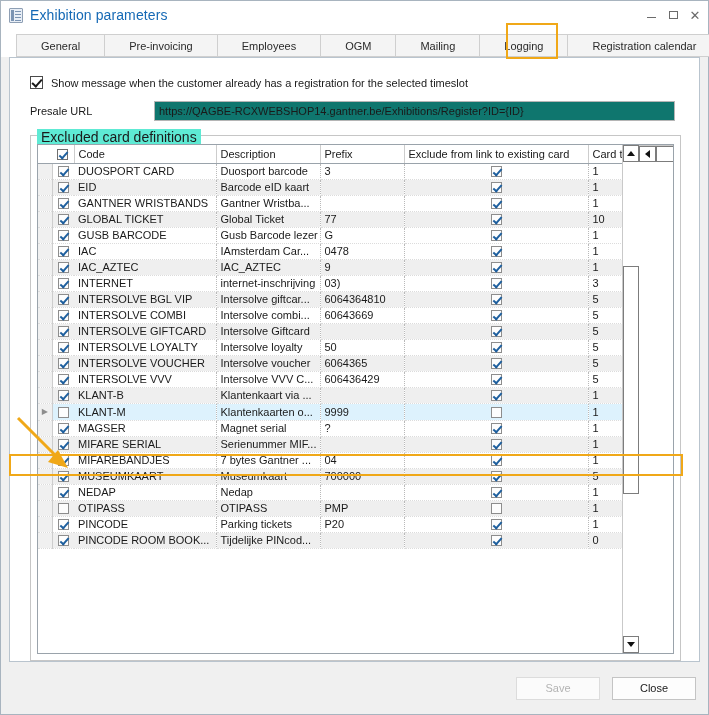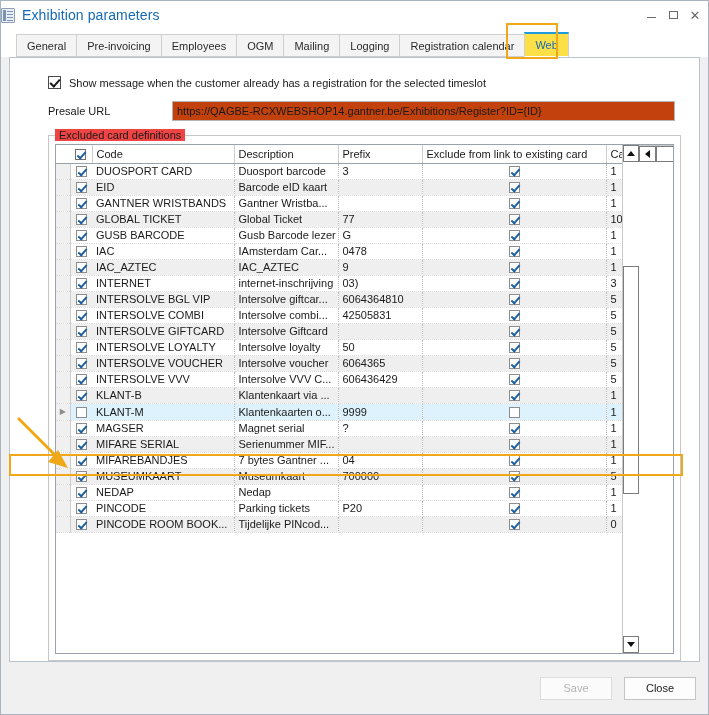--- a/index.html
+++ b/index.html
@@ -22,21 +22,21 @@
     display: flex;
     flex-direction: column;
   }
 
   
   .titlebar {
     height: 28px;
     background: #ffffff;
     display: flex;
     align-items: center;
-    padding: 0 2px 0 0;
+    padding: 0 2px 0 8px;
     flex: 0 0 auto;
   }
   .title-icon {
     width: 14px; height: 15px;
     margin-right: 7px;
     position: relative;
     background: #e8eef6;
     border: 1px solid #8e9fb4;
     border-radius: 1px;
     flex: 0 0 auto;
@@ -84,21 +84,21 @@
     height: 28px;
     display: flex;
     align-items: flex-end;
     padding-left: 15px;
     background: #ffffff;
     position: relative;
     flex: 0 0 auto;
   }
   .tab {
     height: 23px;
-    padding: 0 10px;
+    padding: 0 24px;
     display: flex;
     align-items: center;
     justify-content: center;
     background: #f4f4f4;
     border: 1px solid #cfcfcf;
     border-right: none;
     font-size: 11px;
     color: #2a2a2a;
     white-space: nowrap;
   }
@@ -124,21 +124,21 @@
 
   
   .panel {
     margin: 0 8px 0 8px;
     background: #ffffff;
     border: 1px solid #b9c4ce;
     flex: 1 1 auto;
     position: relative;
     display: flex;
     flex-direction: column;
-    padding: 14px 10px 0 24px;
+    padding: 14px 10px 0 6px;
   }
 
   .checkrow {
     display: flex;
     align-items: center;
     margin: 4px 0 12px 14px;
   }
   .cb {
     width: 13px; height: 13px;
     border: 1px solid #4a4a4a;
@@ -169,21 +169,21 @@
   }
   .field-label {
     width: 124px;
     font-size: 11px;
     color: #1a1a1a;
   }
   .field-input {
     flex: 1 1 auto;
     height: 20px;
     border: 1px solid #b5b5b5;
-    background: #c2410c;
+    background: #0f766e;
     font-size: 11px;
     color: #1a1a1a;
     padding: 0 4px;
     display: flex;
     align-items: center;
     margin-right: 14px;
     overflow: hidden;
     white-space: nowrap;
   }
 
@@ -193,23 +193,23 @@
     border: 1px solid #c6c6c6;
     position: relative;
     flex: 1 1 auto;
     display: flex;
     flex-direction: column;
     padding: 8px 6px 6px 6px;
   }
   .group-title {
     position: absolute;
     top: -7px; left: 6px;
-    background: #ef4444;
+    background: #5eead4;
     padding: 0 4px;
-    font-size: 11px;
+    font-size: 14px;
     color: #1a1a1a;
   }
 
   
   .grid-wrap {
     flex: 1 1 auto;
     border: 1px solid #9aa3ab;
     background: #ffffff;
     display: flex;
     flex-direction: row;
@@ -377,21 +377,21 @@
   .footer {
     height: 52px;
     display: flex;
     align-items: center;
     justify-content: flex-end;
     padding-right: 12px;
     gap: 12px;
     flex: 0 0 auto;
   }
   .btn {
-    width: 72px; height: 23px;
+    width: 84px; height: 23px;
     border: 1px solid #c4c4c4;
     background: #fdfdfd;
     font-size: 11px;
     color: #1a1a1a;
     display: flex;
     align-items: center;
     justify-content: center;
   }
   .btn.disabled { color: #b4b4b4; border-color: #dcdcdc; background: #fbfbfb; }
 
@@ -565,21 +565,21 @@
                     <td>6064364810</td>
                     <td class="center"><span class="gcb checked"></span></td>
                     <td>5</td>
                     <td class="center"></td>
                   </tr>
                   <tr class="">
                     <td class="c-sel"></td>
                     <td class="c-chk"><span class="gcb checked"></span></td>
                     <td>INTERSOLVE COMBI</td>
                     <td>Intersolve combi...</td>
-                    <td>42505831</td>
+                    <td>60643669</td>
                     <td class="center"><span class="gcb checked"></span></td>
                     <td>5</td>
                     <td class="center"></td>
                   </tr>
                   <tr class="alt">
                     <td class="c-sel"></td>
                     <td class="c-chk"><span class="gcb checked"></span></td>
                     <td>INTERSOLVE GIFTCARD</td>
                     <td>Intersolve Giftcard</td>
                     <td></td>
@@ -677,20 +677,30 @@
                     <td>5</td>
                     <td class="center"></td>
                   </tr>
                   <tr class="">
                     <td class="c-sel"></td>
                     <td class="c-chk"><span class="gcb checked"></span></td>
                     <td>NEDAP</td>
                     <td>Nedap</td>
                     <td></td>
                     <td class="center"><span class="gcb checked"></span></td>
+                    <td>1</td>
+                    <td class="center"></td>
+                  </tr>
+                  <tr class="alt">
+                    <td class="c-sel"></td>
+                    <td class="c-chk"><span class="gcb"></span></td>
+                    <td>OTIPASS</td>
+                    <td>OTIPASS</td>
+                    <td>PMP</td>
+                    <td class="center"><span class="gcb"></span></td>
                     <td>1</td>
                     <td class="center"></td>
                   </tr>
                   <tr class="">
                     <td class="c-sel"></td>
                     <td class="c-chk"><span class="gcb checked"></span></td>
                     <td>PINCODE</td>
                     <td>Parking tickets</td>
                     <td>P20</td>
                     <td class="center"><span class="gcb checked"></span></td>

